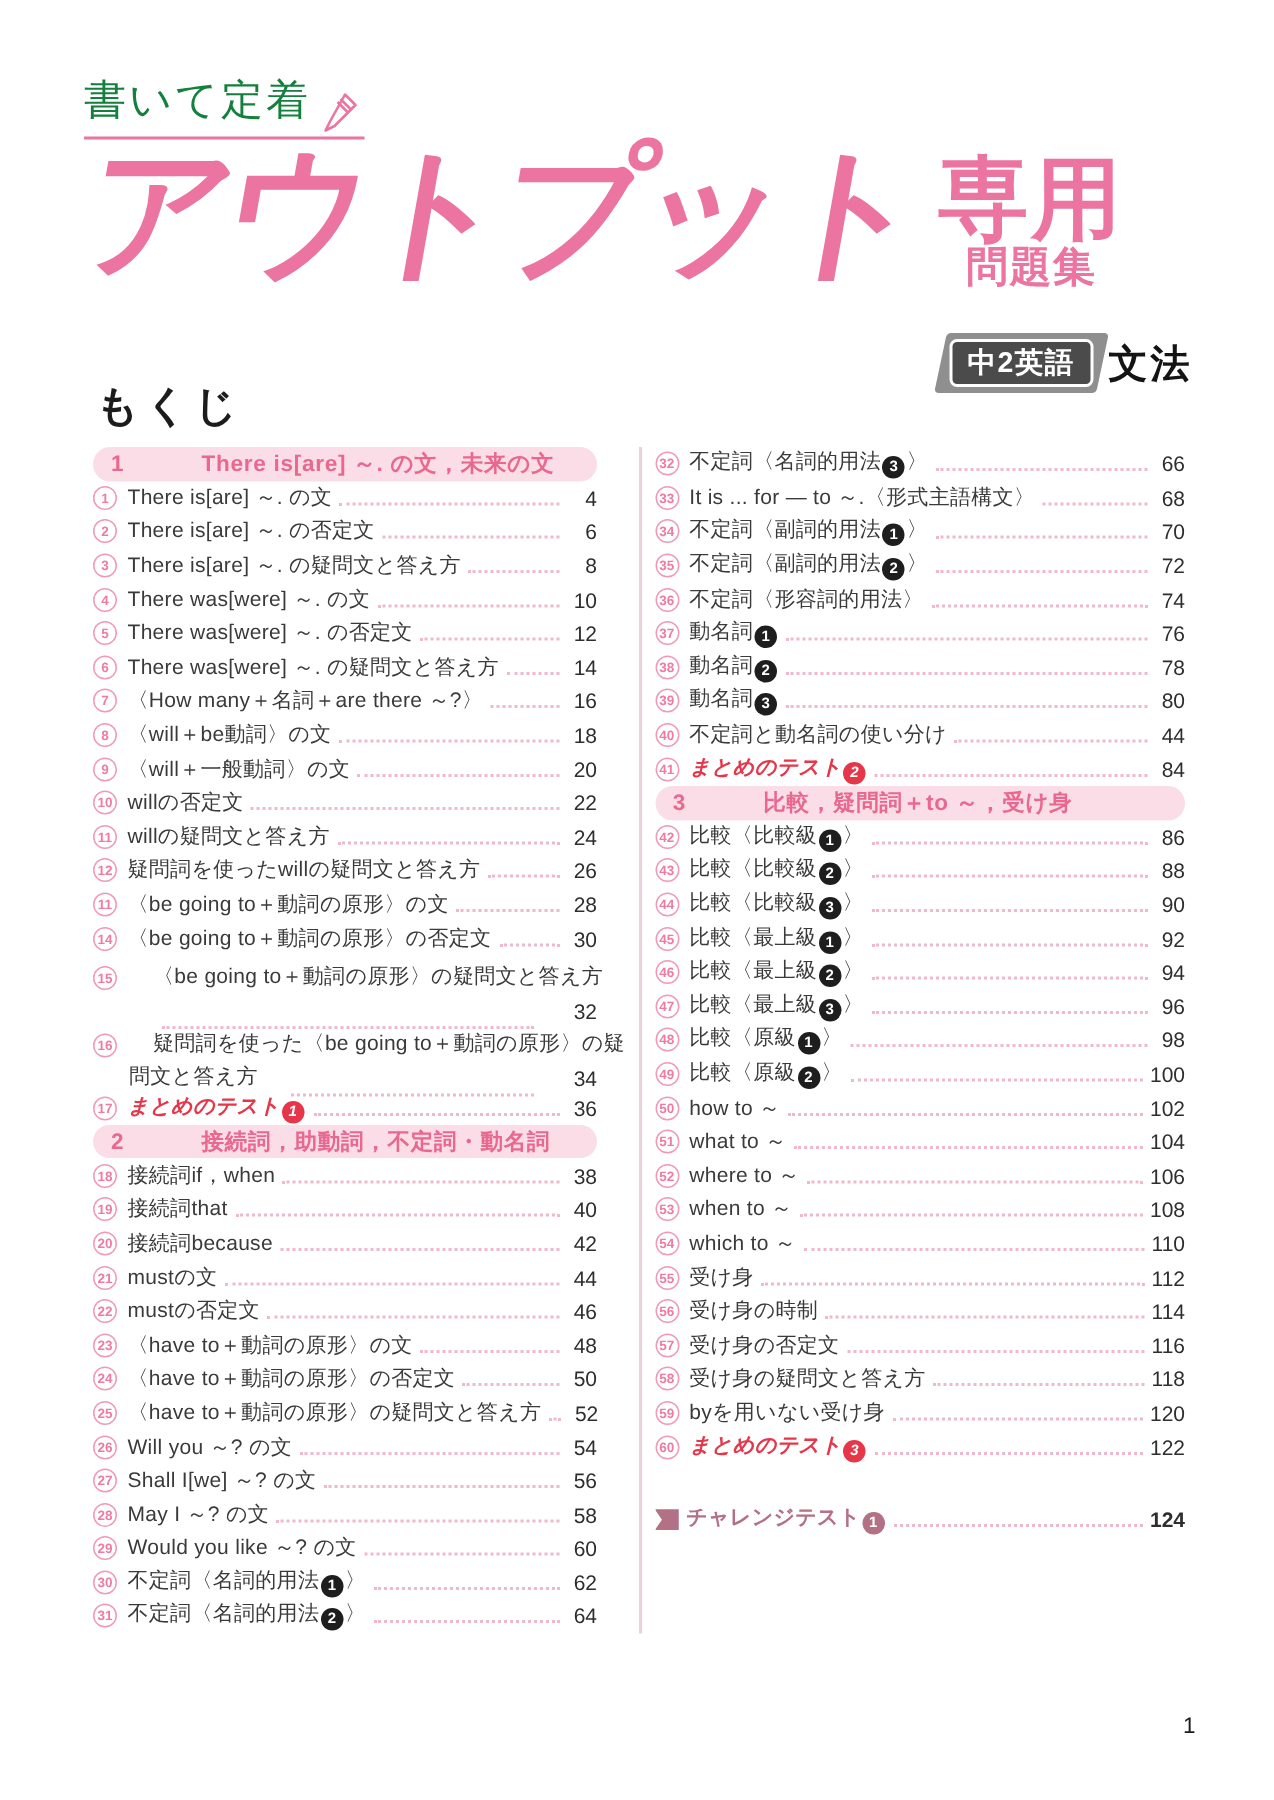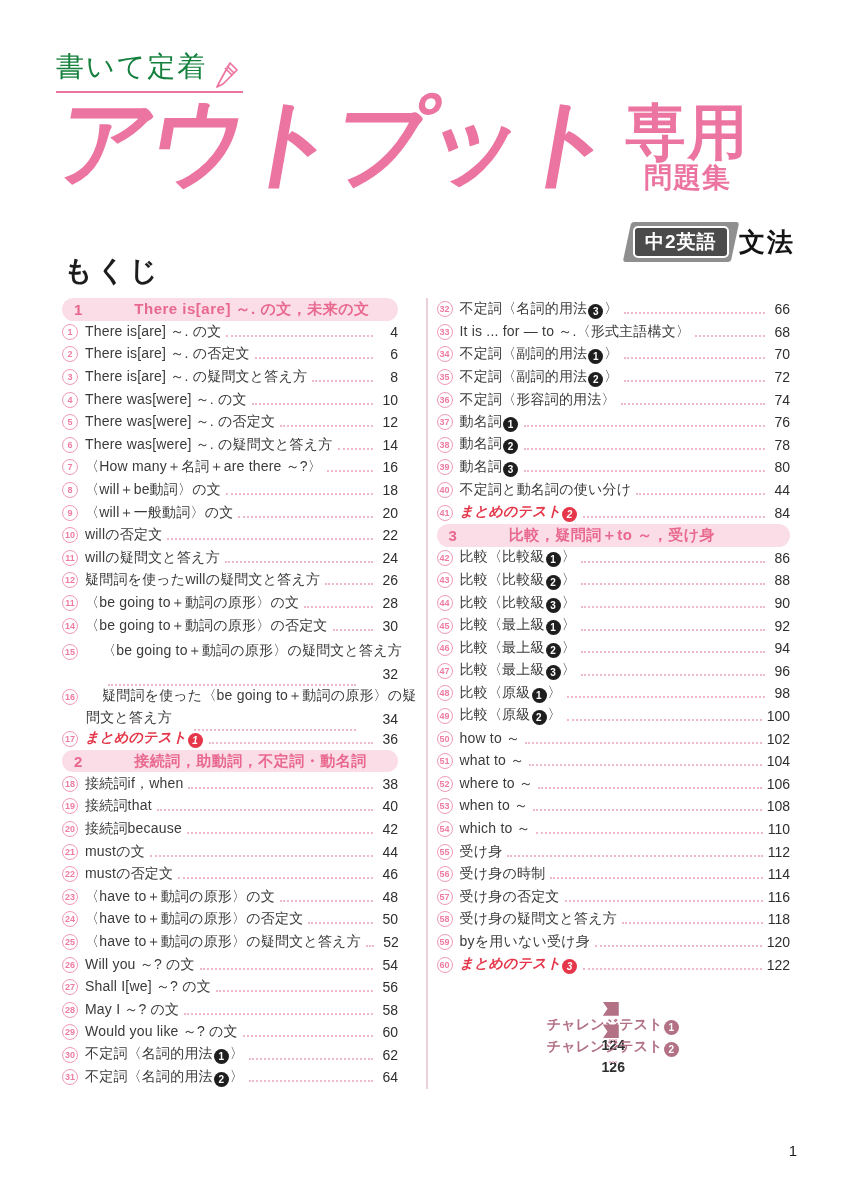--- a/index.html
+++ b/index.html
@@ -60,21 +60,21 @@
     vertical-align:-2px;margin:0 1px;}
 
   .row.section{background:var(--band-bg);border-radius:12px;color:var(--band-text);
     font-weight:bold;font-size:15px;padding:0 12px;}
   .sec-num{margin-right:16px;}
   .sec-title{white-space:nowrap;letter-spacing:0.5px;margin-left:36px;}
 
   .row.test .title{color:var(--test-red);font-weight:bold;font-style:italic;}
   .row.test .numball{background:var(--test-red);}
 
-  .row.challenge{color:var(--challenge-rose);font-weight:bold;flex-direction:column;}
+  .row.challenge{color:var(--challenge-rose);font-weight:bold;}
   .row.challenge .title{color:var(--challenge-rose);}
   .row.challenge .numball{background:var(--challenge-rose);}
   .flag{flex:0 0 auto;width:16px;height:14px;background:var(--challenge-rose);
     margin-right:5px;clip-path:polygon(0 0,100% 0,100% 100%,0 100%,30% 50%);}
 
   .gap{height:26px;}
 
   .folio{position:absolute;right:52px;top:1142px;font-size:15px;color:#1c1c1c;}
 </style>
 </head>
@@ -495,24 +495,18 @@
           <span class="leader"></span>
           <span class="pg">122</span>
         </div>
         <div class="gap"></div>
         <div class="row challenge">
           <span class="flag"></span>
           <span class="title">チャレンジテスト<span class="numball">1</span></span>
           <span class="leader"></span>
           <span class="pg">124</span>
         </div>
-        <div class="row challenge">
-          <span class="flag"></span>
-          <span class="title">チャレンジテスト<span class="numball">2</span></span>
-          <span class="leader"></span>
-          <span class="pg">126</span>
-        </div>
       </div>
   </div>
 
   <div class="folio">1</div>
 
 </div>
 
 </body></html>

